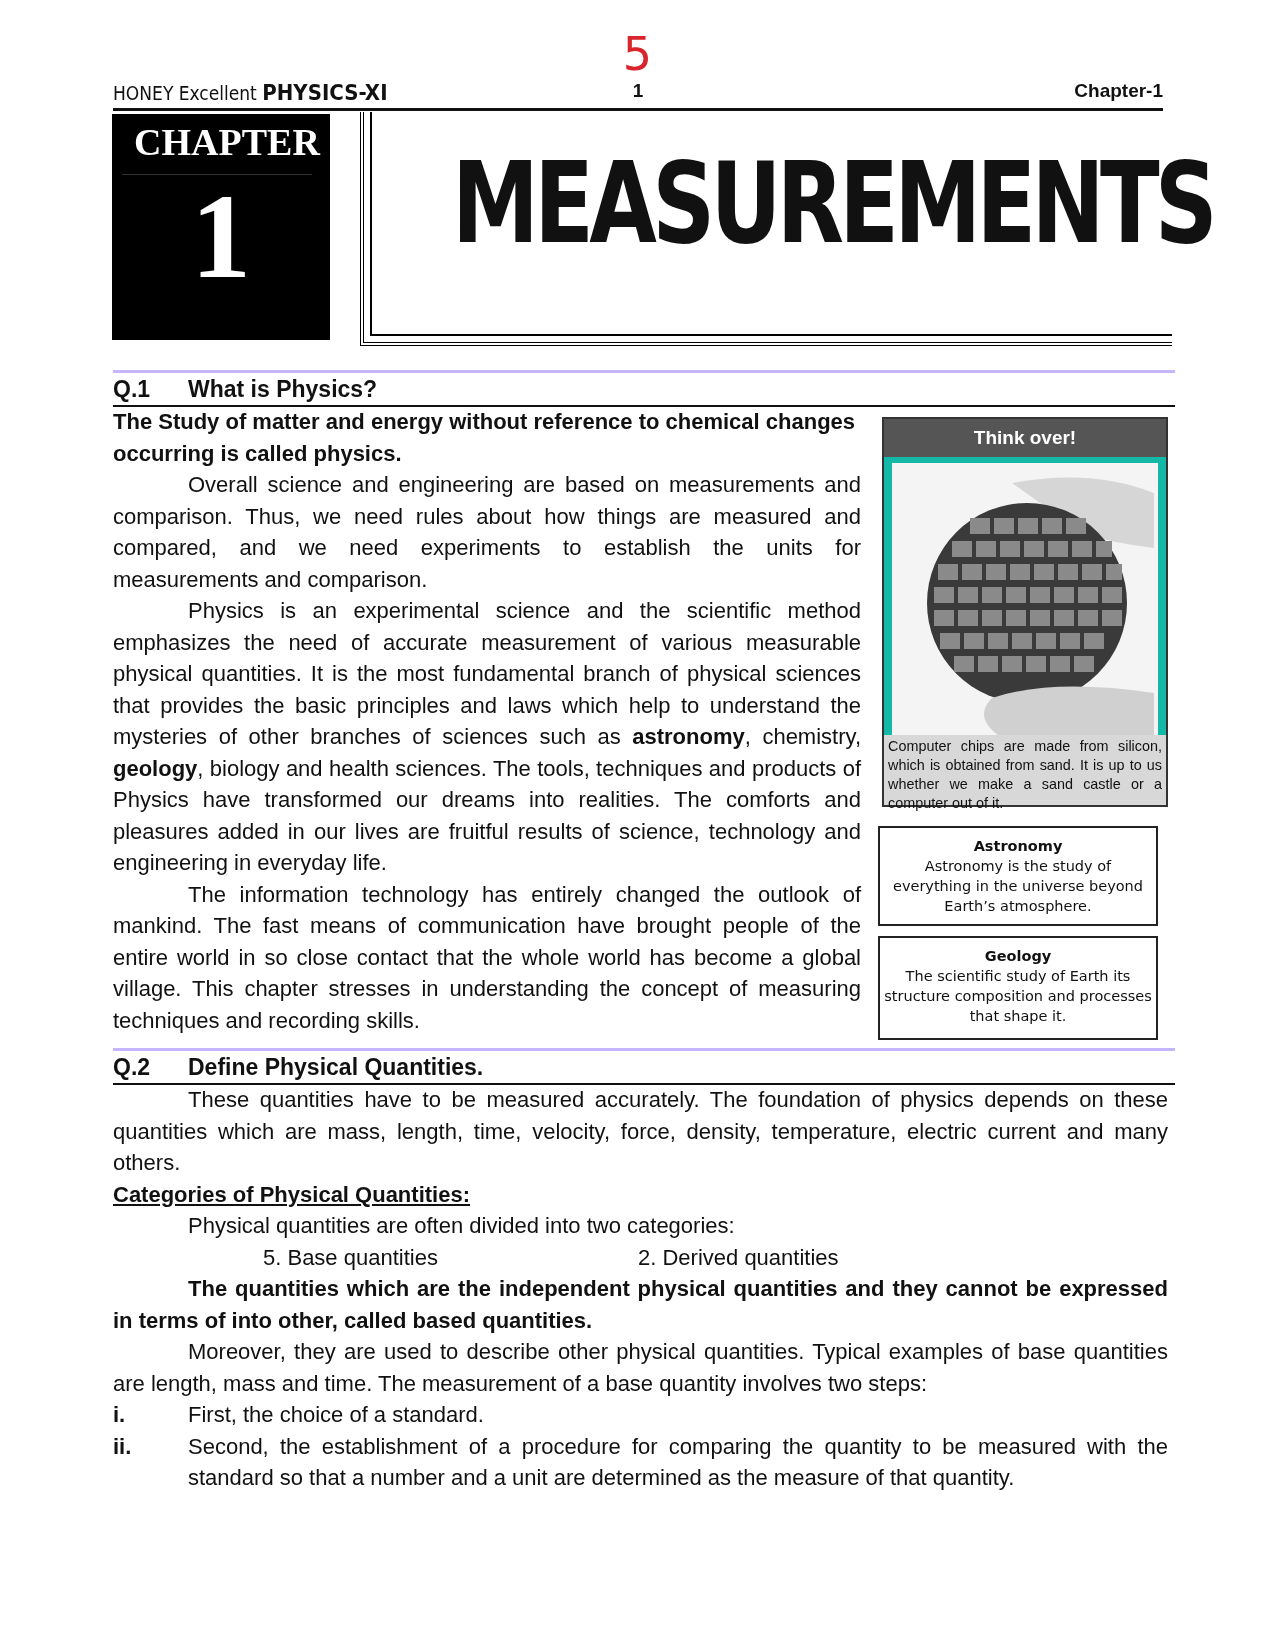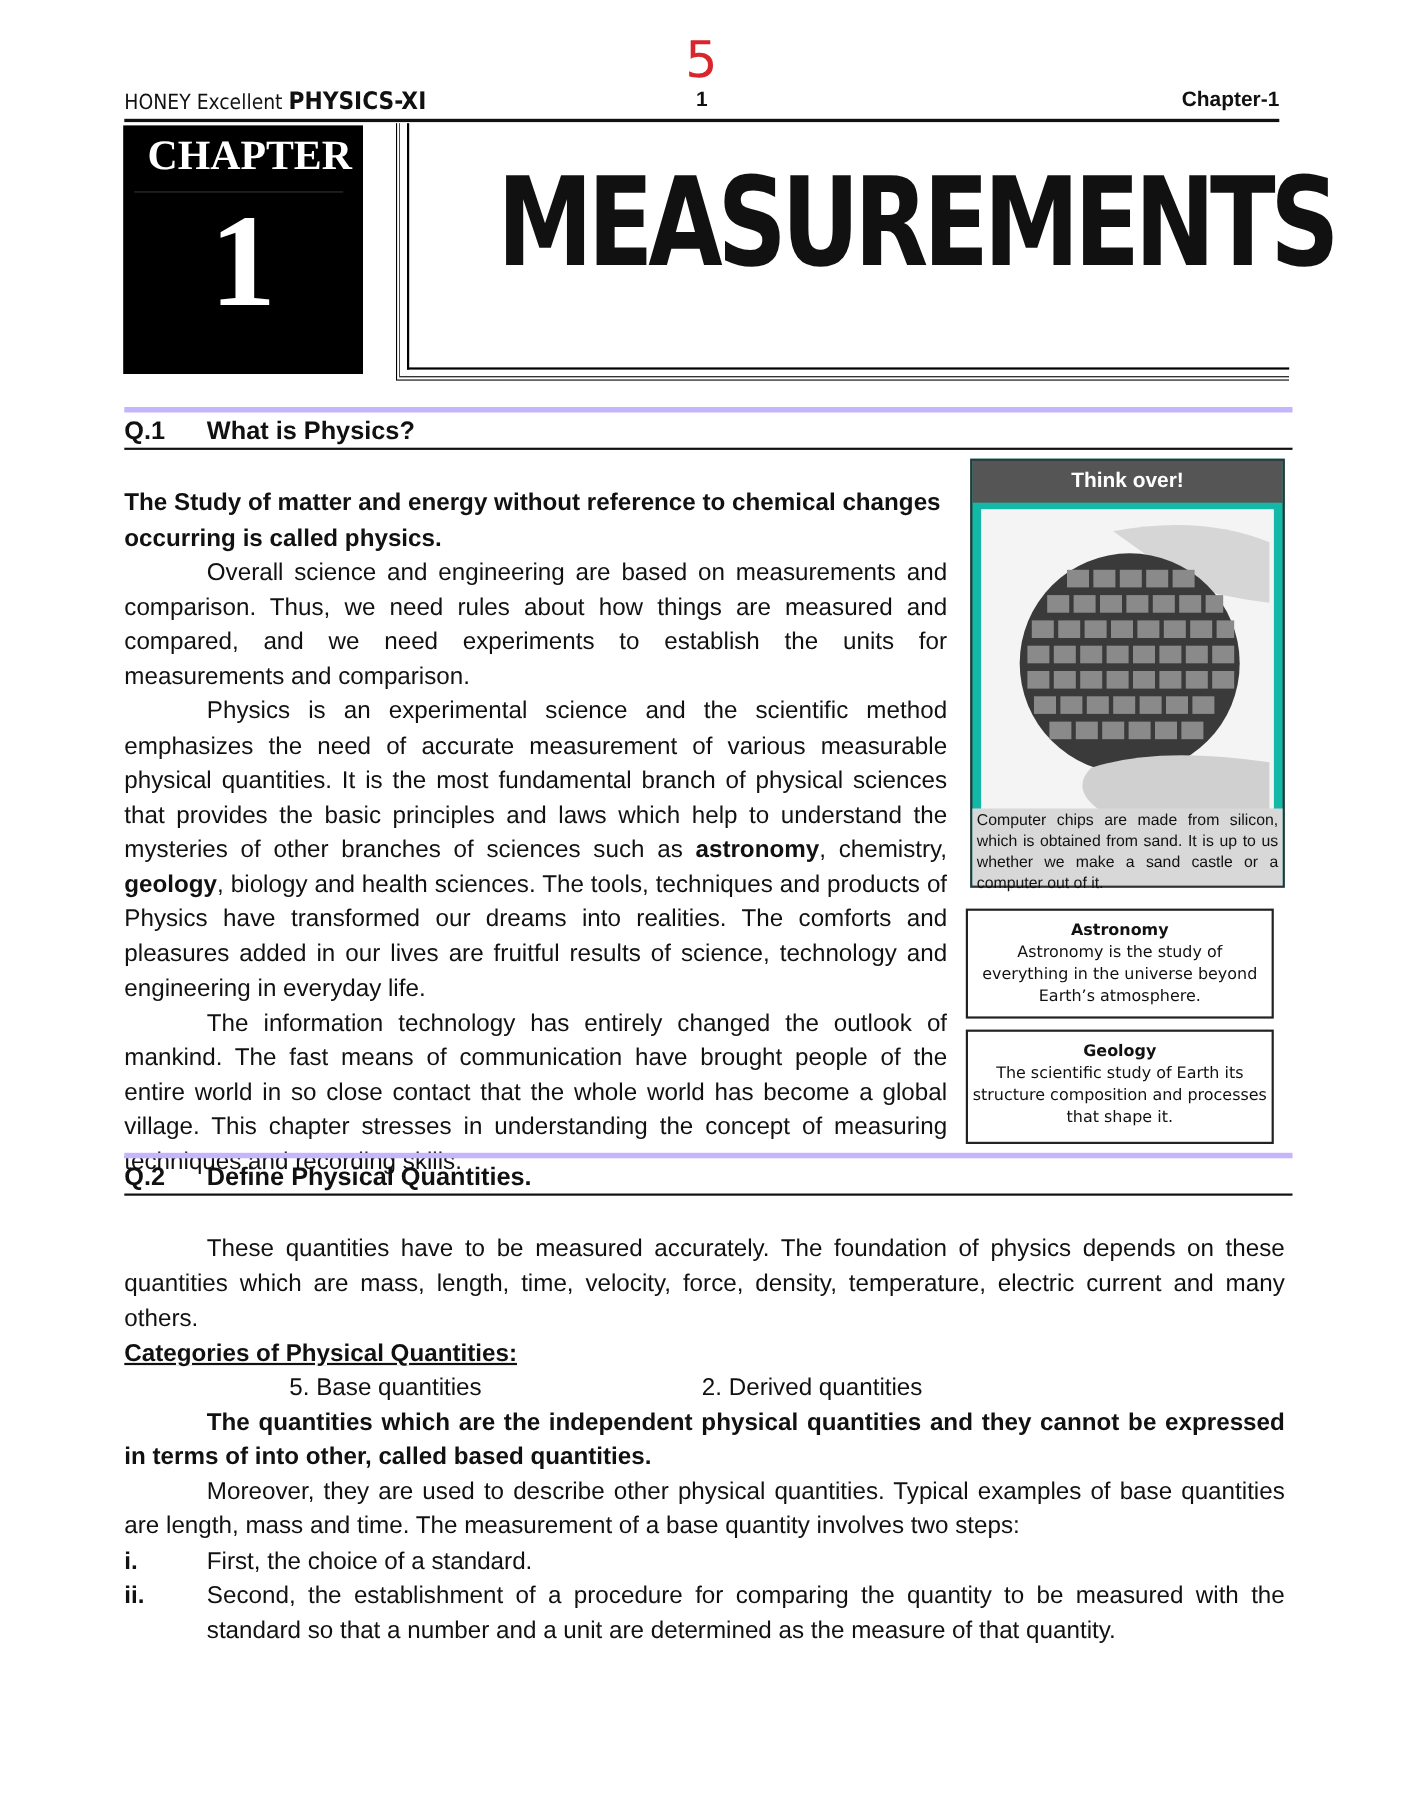--- a/index.html
+++ b/index.html
@@ -16,23 +16,23 @@
   .chapbox { left: 112px; top: 114px; width: 218px; height: 226px; background: #000; }
   .chapbox .word { position: absolute; left: 0; width: 230px; top: 6px; text-align: center; color: #fff;
                    font-family: "Liberation Serif", serif; font-weight: bold; font-size: 38px; }
   .chapbox .num { position: absolute; left: 0; width: 218px; top: 58px; text-align: center; color: #fff;
                   font-family: "Liberation Serif", serif; font-weight: bold; font-size: 120px; line-height: 130px; }
   .chapbox .sep { position: absolute; left: 10px; right: 18px; top: 60px; border-top: 1px solid #333; }
   .titlebox { left: 360px; top: 112px; width: 808px; height: 230px; border-left: 4px double #000; border-bottom: 4px double #000; }
   .titlebox .inner { position: absolute; left: 6px; top: 0; right: 0; bottom: 6px; border-left: 2px solid #000; border-bottom: 2px solid #000; }
   .title { position: absolute; left: 80px; top: 36px; font-family: "DejaVu Sans", sans-serif; font-weight: 900;
            font-size: 112px; letter-spacing: -6px; transform: scaleX(0.78); transform-origin: left; line-height: 110px; }
-  .qbar { left: 113px; width: 1062px; border-top: 5px solid #c4b5fd; border-bottom: 2px solid #111; height: 32px; }
+  .qbar { left: 113px; width: 1062px; border-top: 3px solid #c4b5fd; border-bottom: 2px solid #111; height: 32px; }
   .qbar span { position: absolute; top: 3px; font-size: 23px; font-weight: bold; }
-  .para { font-size: 22px; line-height: 31.5px; text-align: justify; margin-top: 35px; }
+  .para { font-size: 22px; line-height: 31.5px; text-align: justify; }
   .sidebar-think { left: 882px; top: 417px; width: 282px; height: 386px; border: 2px solid #333; background: #14b8a6; }
   .sidebar-think .head { height: 38px; background: #555; color: #fff; text-align: center; font-weight: bold; font-size: 19px; line-height: 38px; }
   .sidebar-think .img { position: absolute; left: 8px; top: 44px; width: 266px; height: 275px; background: #f2f2f2; overflow: hidden; }
   .sidebar-think .cap { position: absolute; left: 0; right: 0; bottom: 0; height: 66px; background: #d8d8d8;
                         font-size: 14.4px; line-height: 19px; padding: 2px 4px; text-align: justify; }
   .defbox { left: 878px; width: 280px; border: 2px solid #222; text-align: center;
             font-family: "DejaVu Sans", sans-serif; font-size: 14.5px; line-height: 20px; padding: 8px 4px; box-sizing: border-box; }
   .defbox b { display: block; }
   .ul { text-decoration: underline; font-weight: bold; }
 </style>
@@ -145,20 +145,21 @@
 </div>
 
 <div class="abs qbar" style="top:1048px;">
   <span style="left:0;">Q.2</span>
   <span style="left:75px;">Define Physical Quantities.</span>
 </div>
 
 <div class="abs para" style="left:113px; top:1084px; width:1055px;">
   <div style="text-indent:75px;">These quantities have to be measured accurately. The foundation of physics depends on these quantities which are mass, length, time, velocity, force, density, temperature, electric current and many others.</div>
   <div class="ul" style="text-align:left;">Categories of Physical Quantities:</div>
+  <div style="padding-left:75px; text-align:left;">Physical quantities are often divided into two categories:</div>
   <div style="position:relative; height:31.5px;">
     <span style="position:absolute; left:150px;">5. Base quantities</span>
     <span style="position:absolute; left:525px;">2. Derived quantities</span>
   </div>
   <div style="font-weight:bold; text-indent:75px;">The quantities which are the independent physical quantities and they cannot be expressed in terms of into other, called based quantities.</div>
   <div style="text-indent:75px;">Moreover, they are used to describe other physical quantities. Typical examples of base quantities are length, mass and time. The measurement of a base quantity involves two steps:</div>
   <div style="display:flex;">
     <b style="width:75px; flex:none;">i.</b>
     <span>First, the choice of a standard.</span>
   </div>

